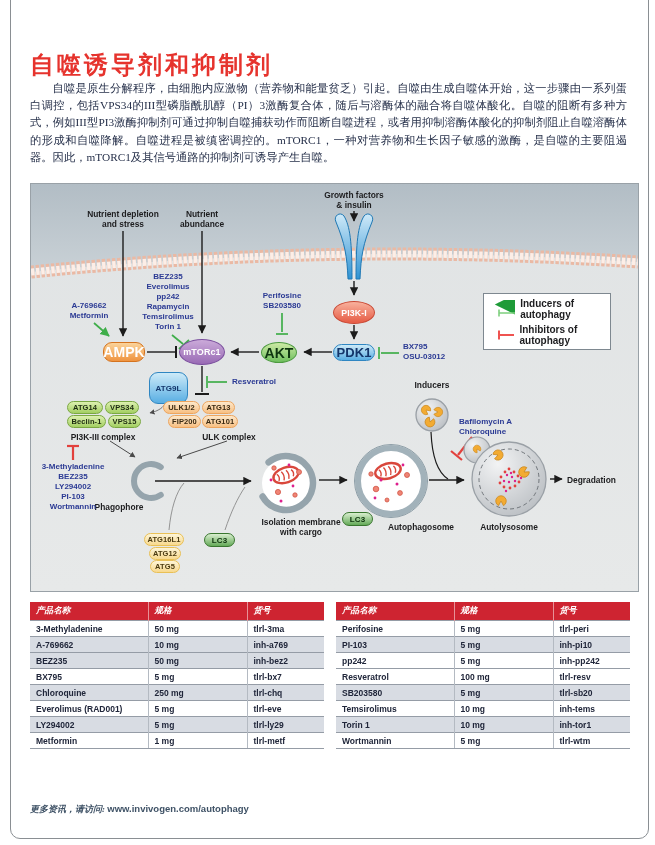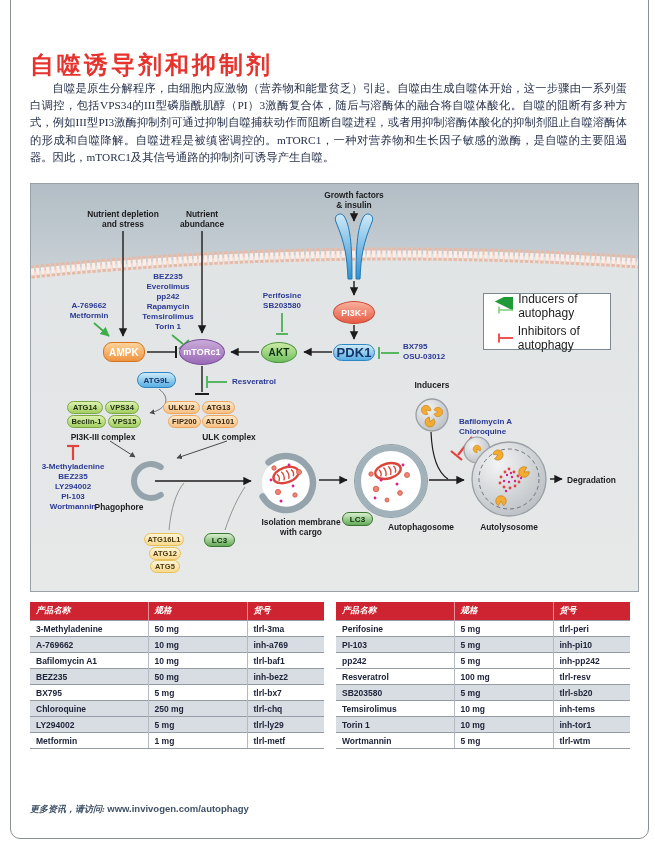--- a/index.html
+++ b/index.html
@@ -7,33 +7,33 @@
   .abs{position:absolute}
   .page-frame{position:absolute;left:10px;right:6px;top:-12px;bottom:6px;border:1.5px solid #8a8f93;border-radius:10px;pointer-events:none}
   .title{position:absolute;left:30px;top:33px;font-family:"Liberation Serif",serif;font-size:24px;font-weight:700;letter-spacing:3px;color:#e6332d}
   .intro{position:absolute;left:30px;top:80px;width:597px;font-family:"Liberation Serif",serif;font-size:11.3px;line-height:17.2px;color:#26304a;text-align:justify;text-indent:2em;margin:0}
   .diagram{position:absolute;left:30px;top:183px;width:607px;height:407px;border:1px solid #99a1a7;background:linear-gradient(#e0e3e4,#e7e9e9);overflow:hidden}
   .lbl{position:absolute;font-size:8.4px;line-height:10px;font-weight:700;color:#1d1d1f;text-align:center;white-space:pre-line;transform:translateX(-50%)}
   .lbl.left{transform:none;text-align:left}
   .drug{position:absolute;font-size:8px;line-height:10px;font-weight:700;color:#2b3a94;text-align:center;transform:translateX(-50%)}
   .drug.left{transform:none;text-align:left}
   .node{position:absolute;display:flex;align-items:center;justify-content:center;font-weight:700;border-radius:9px;box-sizing:border-box;font-size:7.5px;letter-spacing:0.1px}
-  .big{font-size:10px}
+  .big{font-size:14px}
   .n-orange{background:linear-gradient(#fbd49b,#ef9440);border:1.4px solid #d4731f;color:#fff}
   .n-purple{background:linear-gradient(#cbaad9,#996bb5);border:1.4px solid #7b4f9e;color:#fff;border-radius:50%}
   .n-green-e{background:linear-gradient(#cdeaa5,#6fbf5e);border:1.4px solid #4d9a40;color:#0e3510;border-radius:50%}
   .n-red{background:linear-gradient(#f8b19d,#e65b44);border:1.4px solid #c94834;color:#fff;border-radius:50%}
   .n-blue{background:linear-gradient(#cdeaf8,#58aee3);border:1.3px solid #2f86c2;color:#14366b}
   .n-lgreen{background:linear-gradient(#ddf0b0,#a3cf62);border:1.2px solid #7ba842;color:#1d2b10}
   .n-peach{background:linear-gradient(#fde8cb,#f7c083);border:1.2px solid #eda55e;color:#3a2a12}
   .n-yellow{background:linear-gradient(#fdf5d8,#f8d98e);border:1.2px solid #e9c056;color:#4a3a10}
   .n-lc3{background:linear-gradient(#d9eecf,#64aa58);border:1.2px solid #39762f;color:#0b320b}
   .legend{position:absolute;left:452px;top:109px;width:128px;height:57px;background:#fff;border:1.5px solid #7e8890;box-sizing:border-box;display:flex;flex-direction:column;justify-content:center;gap:4px;padding:2px 4px}
   .legrow{display:flex;align-items:center;gap:5px}
-  .legrow span{font-size:12px;font-weight:400;color:#1d1d1f}
+  .legrow span{font-size:10px;font-weight:700;color:#1d1d1f}
   .ptable{position:absolute;border-collapse:collapse;table-layout:fixed;width:294px;color:#20263a}
   .ptable th{background:#ce2431;color:#fff;font-family:"Liberation Serif",serif;font-style:italic;font-weight:700;font-size:8.6px;text-align:left;padding:3px 6px;height:10px}
   .ptable td{font-size:8.5px;font-weight:600;padding:2px 6px;height:11px;overflow:hidden;white-space:nowrap}
   .ptable tr.alt td{background:#d8dce3}
   .ptable tbody tr td{border-top:1px solid #959ca6}
   .ptable tbody tr:last-child td{border-bottom:1px solid #959ca6}
   .ptable td+td{border-left:1px solid #b4bac2}
   .ptable th+th{border-left:1px solid rgba(255,255,255,0.5)}
   .footer{position:absolute;left:30px;top:798px;width:600px;text-align:left;color:#3f5266}
   .footer .pre{font-family:"Liberation Serif",serif;font-style:italic;font-weight:700;font-size:9px}
@@ -264,21 +264,21 @@
   <div class="drug left" style="left:428px;top:233px">
     <div>Bafilomycin A</div>
     <div>Chloroquine</div>
   </div>
 
   <div class="node big n-orange" style="left:72px;top:158px;width:42px;height:20px">AMPK</div>
   <div class="node big n-purple" style="left:148px;top:155px;width:46px;height:26px;font-size:9px">mTORc1</div>
   <div class="node big n-green-e" style="left:230px;top:158px;width:36px;height:21px">AKT</div>
   <div class="node big n-red" style="left:302px;top:117px;width:42px;height:23px;font-size:8.8px">PI3K-I</div>
   <div class="node big n-blue" style="left:302px;top:160px;width:42px;height:17px;font-size:13px">PDK1</div>
-  <div class="node n-blue" style="left:106px;top:188px;width:39px;height:16px;font-size:8px">ATG9L</div>
+  <div class="node n-blue" style="left:118px;top:188px;width:39px;height:32px;font-size:8px">ATG9L</div>
 
   <div class="node n-lgreen" style="left:36px;top:217px;width:36px;height:13px">ATG14</div>
   <div class="node n-lgreen" style="left:74px;top:217px;width:34px;height:13px">VPS34</div>
   <div class="node n-lgreen" style="left:36px;top:231px;width:39px;height:13px">Beclin-1</div>
   <div class="node n-lgreen" style="left:77px;top:231px;width:33px;height:13px">VPS15</div>
 
   <div class="node n-peach" style="left:132px;top:217px;width:37px;height:13px">ULK1/2</div>
   <div class="node n-peach" style="left:171px;top:217px;width:33px;height:13px">ATG13</div>
   <div class="node n-peach" style="left:137px;top:231px;width:33px;height:13px">FIP200</div>
   <div class="node n-peach" style="left:171px;top:231px;width:36px;height:13px">ATG101</div>
@@ -323,39 +323,39 @@
     <tr>
         <td>3-Methyladenine</td>
         <td>50 mg</td>
         <td>tlrl-3ma</td>
       </tr>
     <tr class="alt">
         <td>A-769662</td>
         <td>10 mg</td>
         <td>inh-a769</td>
       </tr>
-    <tr>
-        <td>Bafilomycin A1</td>
-        <td>10 mg</td>
-        <td>tlrl-baf1</td>
-      </tr>
     <tr class="alt">
         <td>BEZ235</td>
         <td>50 mg</td>
         <td>inh-bez2</td>
       </tr>
     <tr>
         <td>BX795</td>
         <td>5 mg</td>
         <td>tlrl-bx7</td>
       </tr>
     <tr class="alt">
         <td>Chloroquine</td>
         <td>250 mg</td>
         <td>tlrl-chq</td>
+      </tr>
+    <tr>
+        <td>Everolimus (RAD001)</td>
+        <td>5 mg</td>
+        <td>tlrl-eve</td>
       </tr>
     <tr class="alt">
         <td>LY294002</td>
         <td>5 mg</td>
         <td>tlrl-ly29</td>
       </tr>
     <tr>
         <td>Metformin</td>
         <td>1 mg</td>
         <td>tlrl-metf</td>

